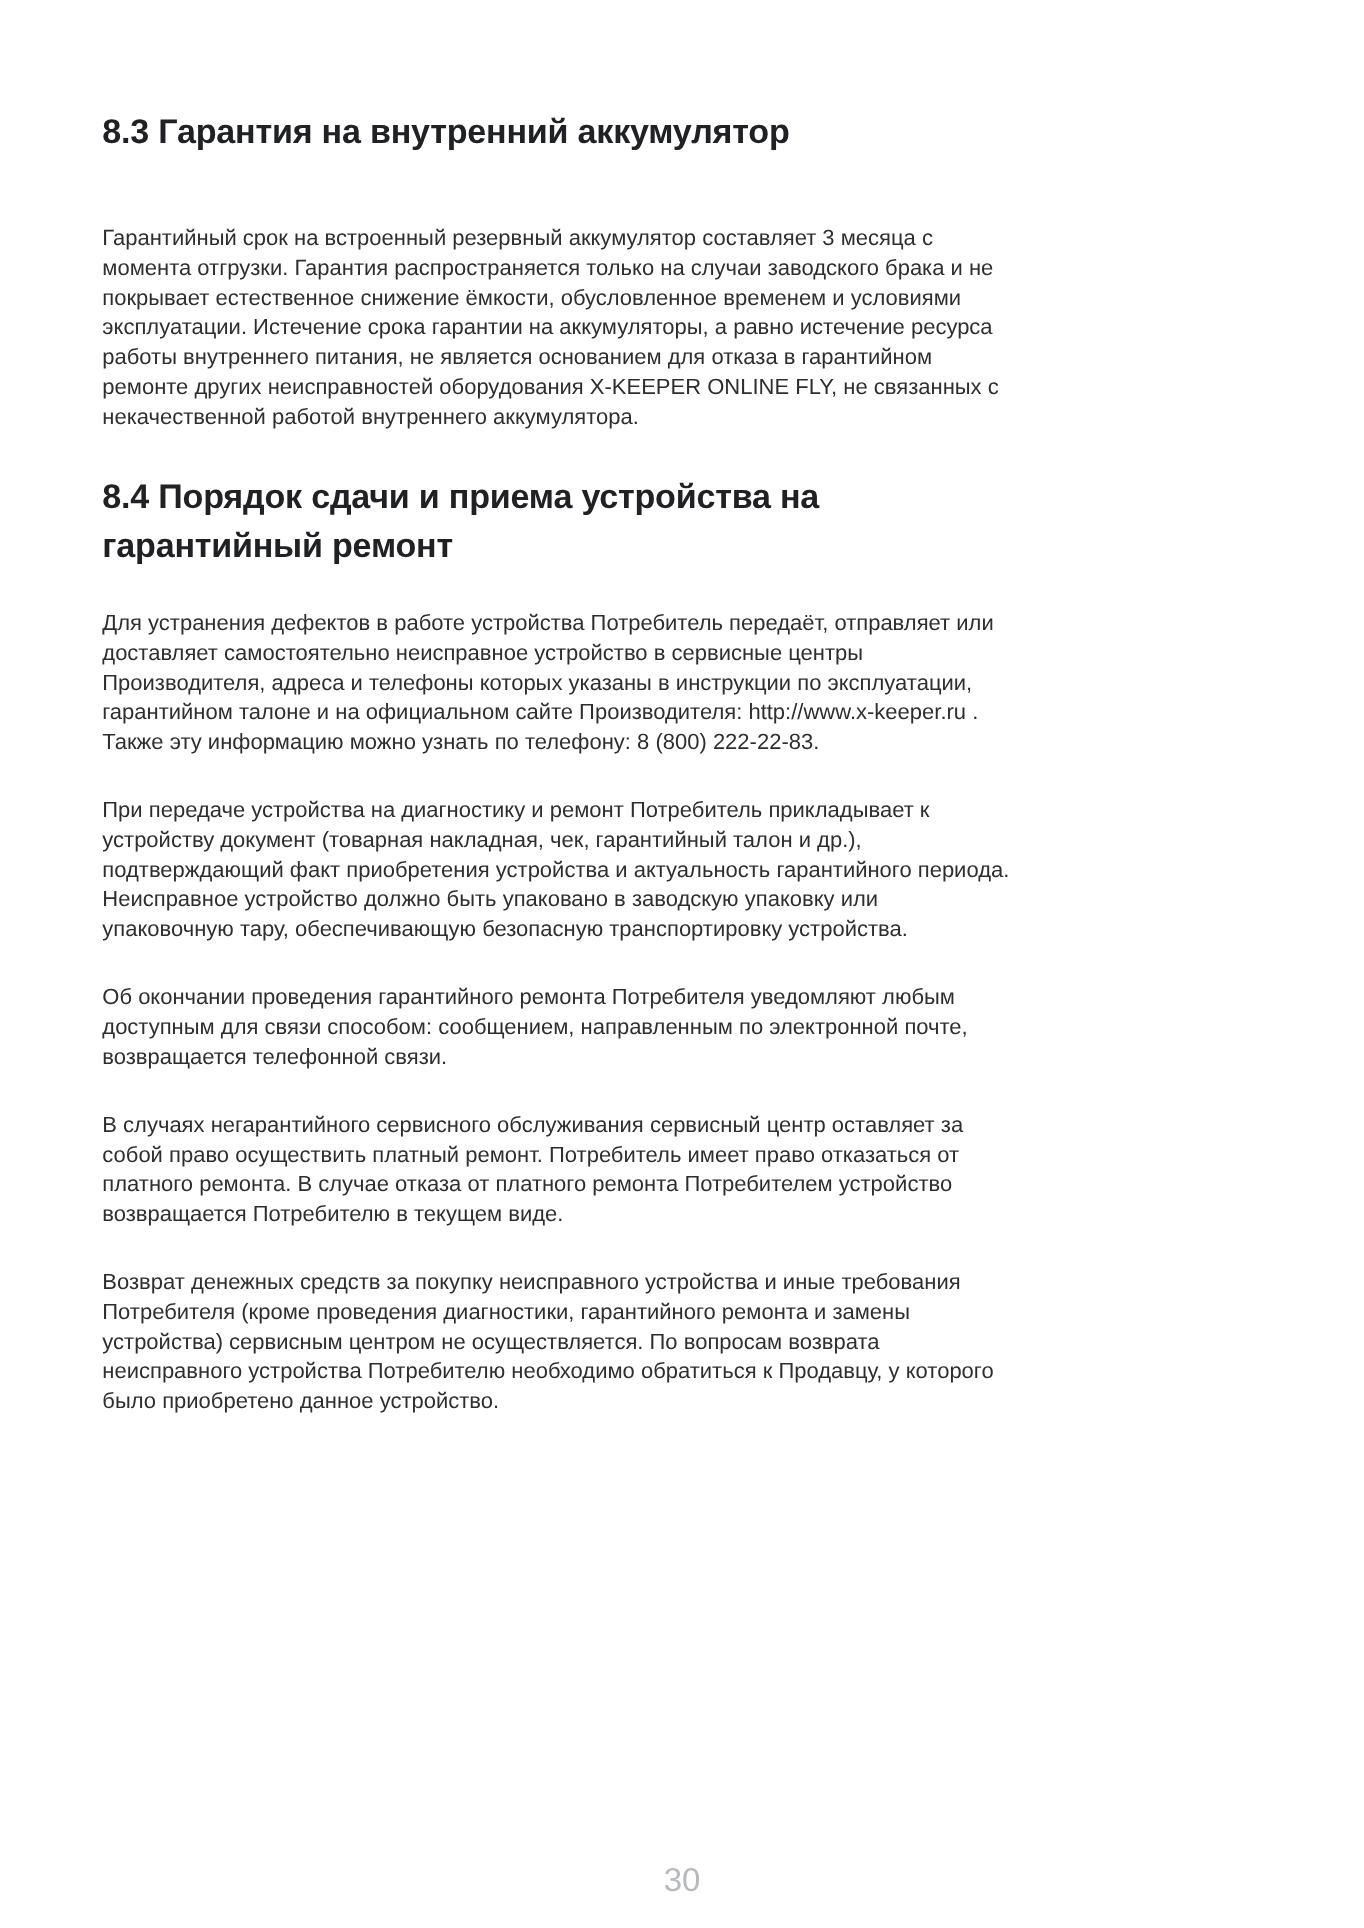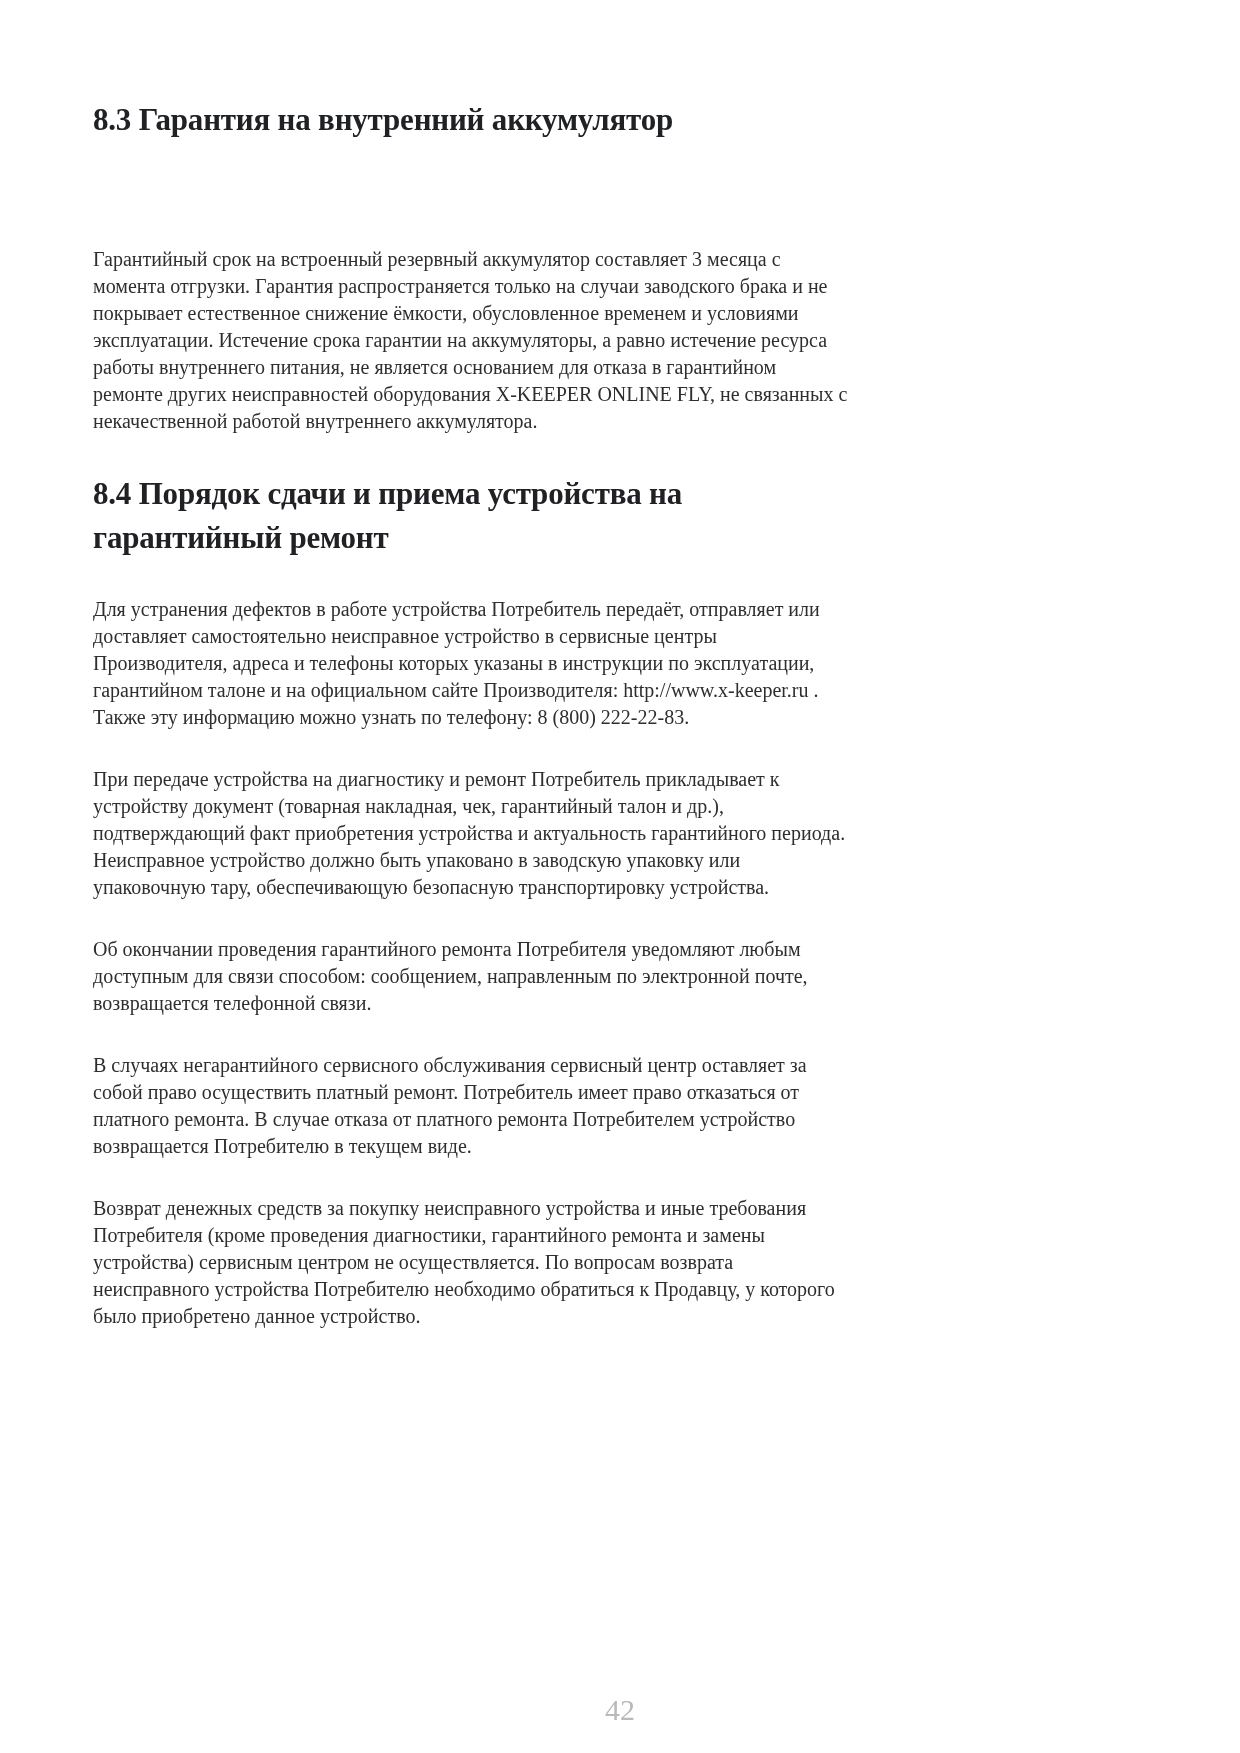--- a/index.html
+++ b/index.html
@@ -9,21 +9,20 @@
     background: #ffffff;
     font-family: "Liberation Sans", "DejaVu Sans", sans-serif;
     color: #2d2e30;
     overflow: hidden;
   }
   .page {
     position: relative;
     width: 1240px;
     height: 1753px;
     background: #ffffff;
-    font-family: Liberation Serif, serif;
   }
   .content {
     padding: 98px 60px 0 93px;
   }
   h1 {
     margin: 0;
     font-size: 31px;
     line-height: 44px;
     font-weight: 700;
     color: #202124;
@@ -34,21 +33,21 @@
     margin-top: 37px;
   }
   p.body-para {
     margin: 35px 0 0 0;
     font-size: 20px;
     line-height: 27px;
     color: #2d2e30;
     white-space: pre-line;
   }
   p.first-after-h83 {
-    margin-top: 104px;
+    margin-top: 62px;
   }
   p.first-after-h84 {
     margin-top: 36px;
   }
   .page-number {
     position: absolute;
     bottom: 26px;
     left: 0;
     width: 100%;
     text-align: center;
@@ -99,14 +98,14 @@
 возвращается Потребителю в текущем виде.</p>
 
     <p class="body-para">Возврат денежных средств за покупку неисправного устройства и иные требования
 Потребителя (кроме проведения диагностики, гарантийного ремонта и замены
 устройства) сервисным центром не осуществляется. По вопросам возврата
 неисправного устройства Потребителю необходимо обратиться к Продавцу, у которого
 было приобретено данное устройство.</p>
 
   </div>
 
-  <div class="page-number">42</div>
+  <div class="page-number">30</div>
 </div>
 
 </body></html>

